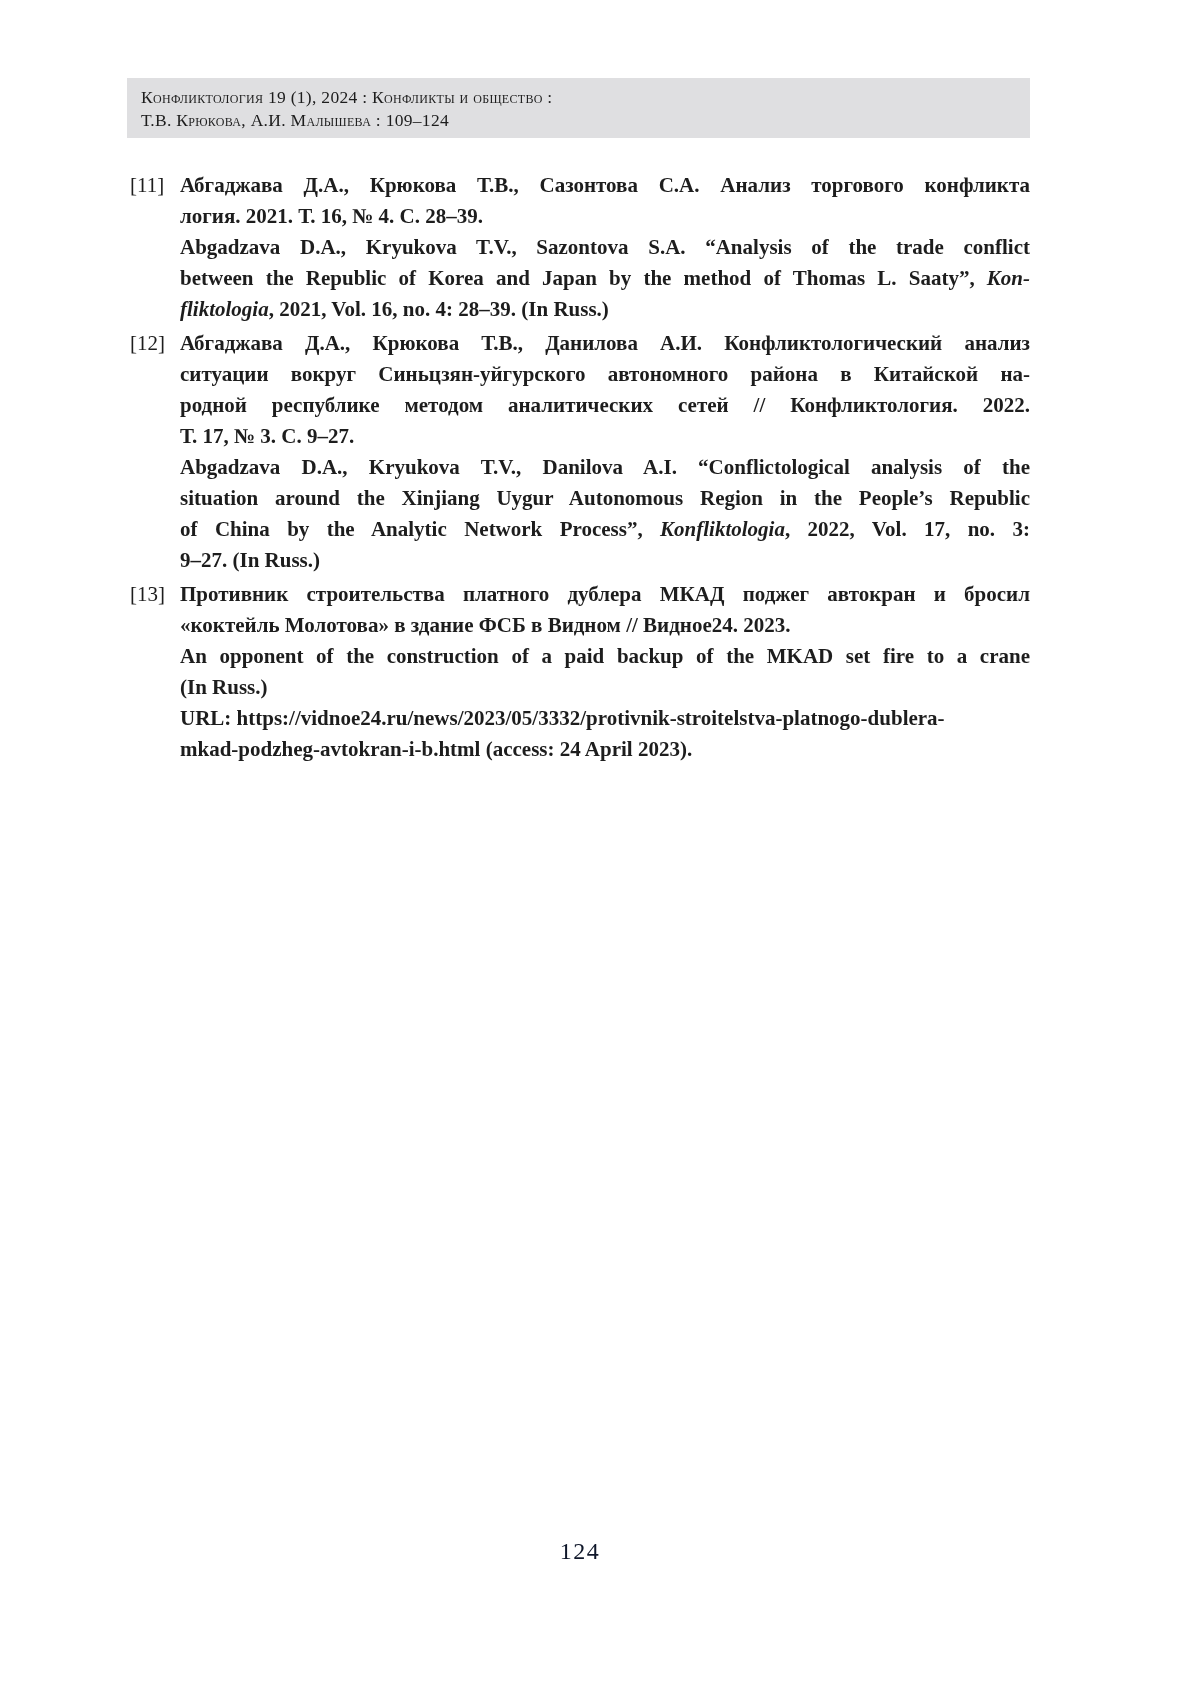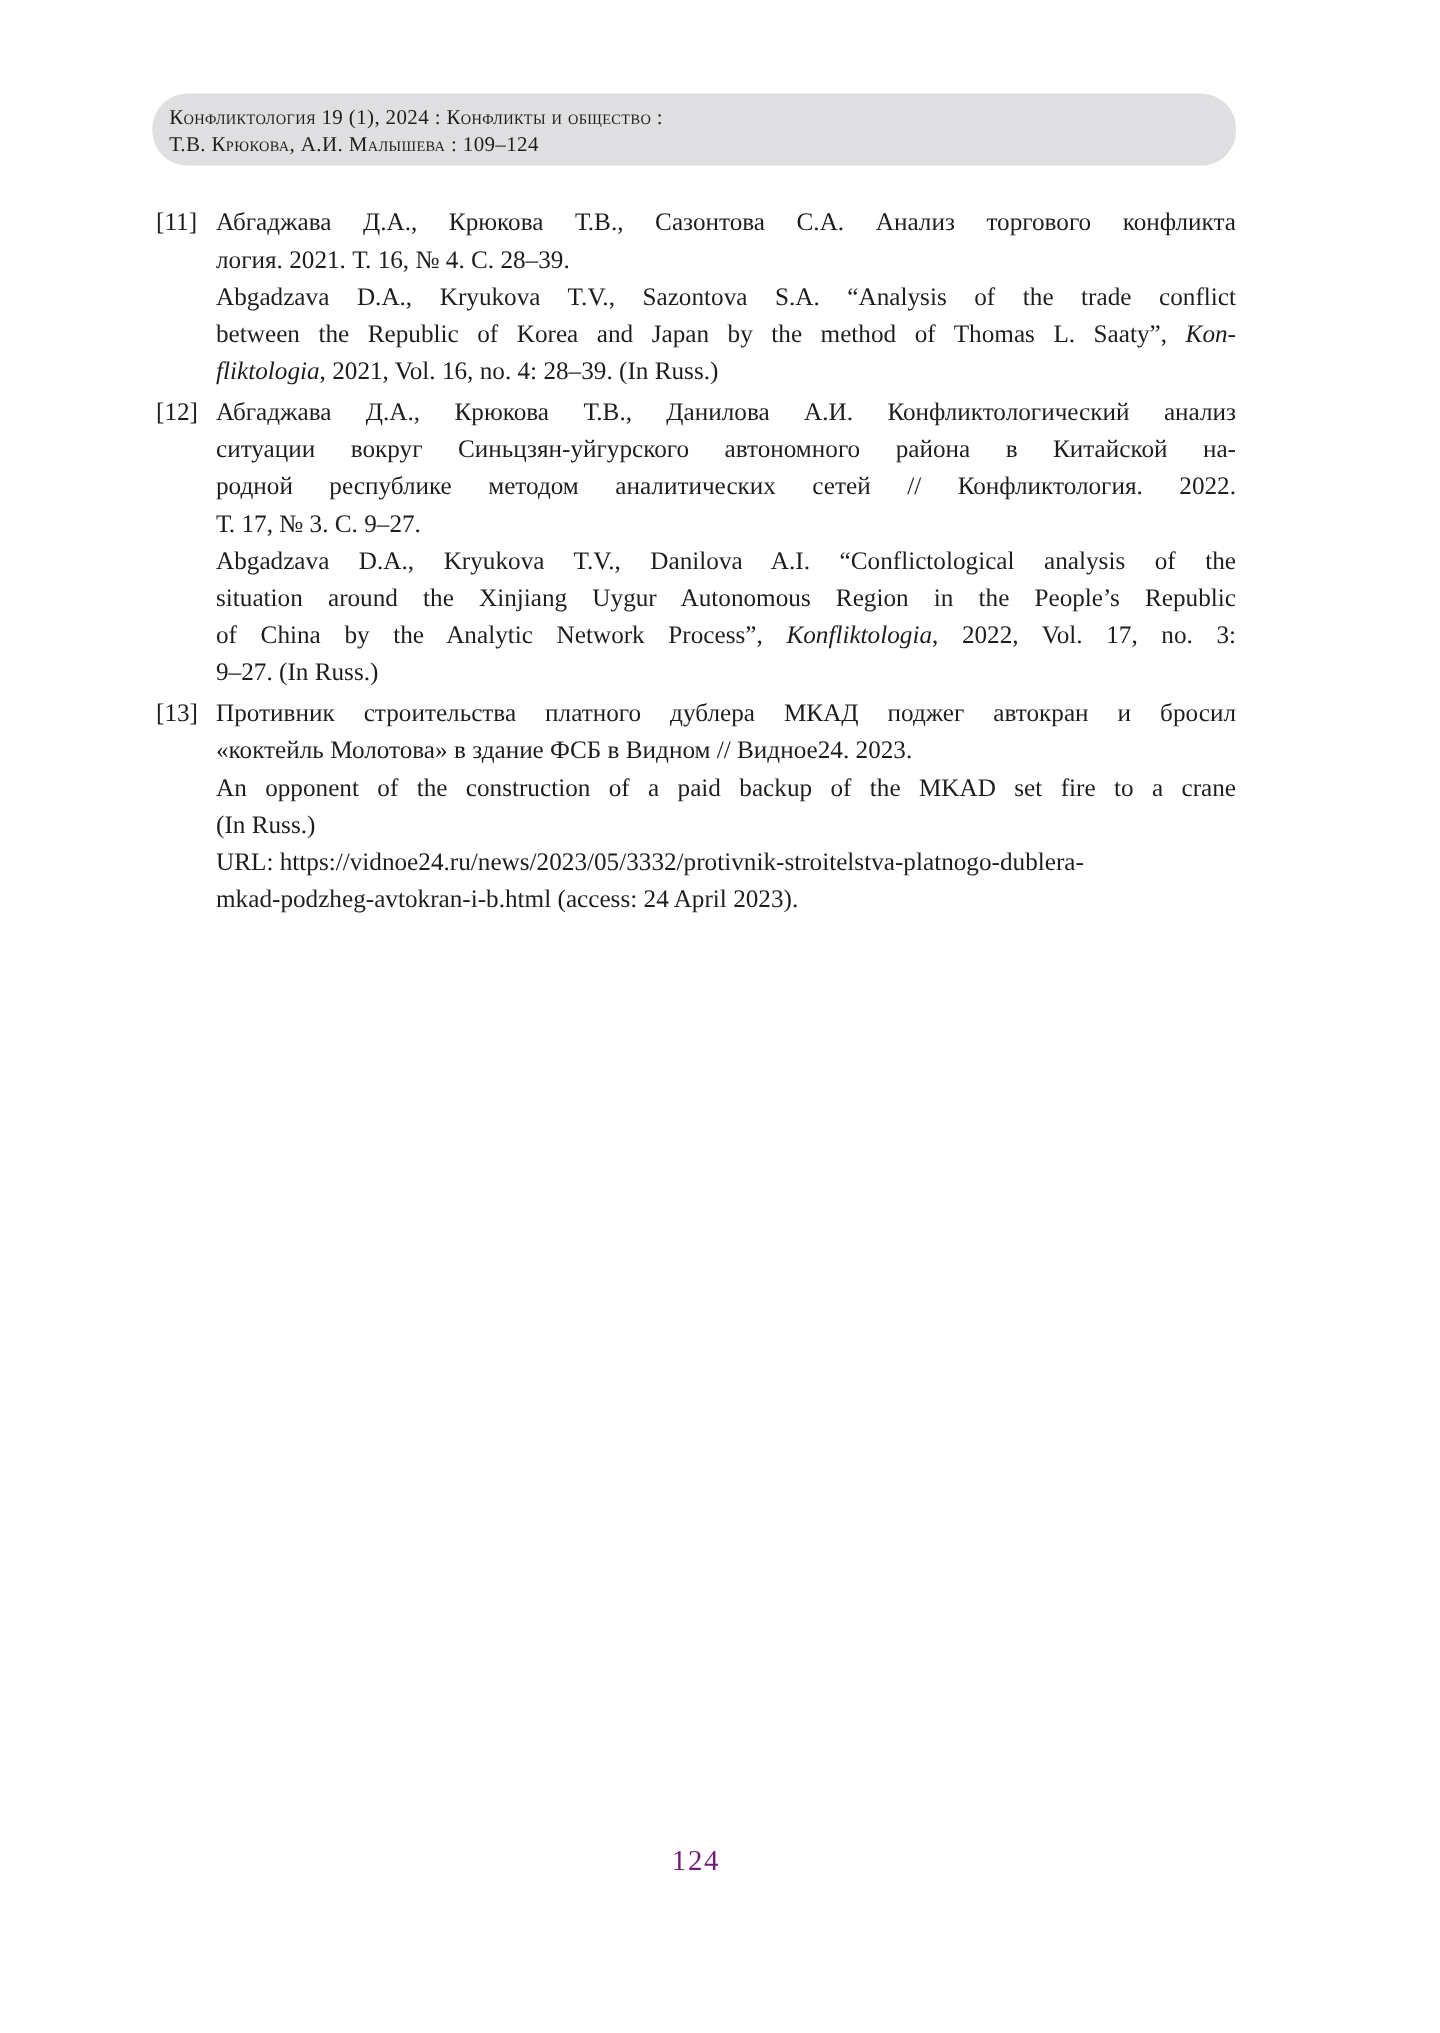--- a/index.html
+++ b/index.html
@@ -1,15 +1,15 @@
 <!DOCTYPE html>
 <html><head>
 <meta charset="utf-8">
 <style>
-  * { margin: 0; padding: 0; box-sizing: border-box; border-radius: 29px; }
+  * { margin: 0; padding: 0; box-sizing: border-box; }
   html, body { background: #ffffff; }
   body {
     width: 1200px;
     height: 1694px;
     position: relative;
     font-family: "Liberation Serif", "DejaVu Serif", serif;
     color: #1d1d1d;
     overflow: hidden;
   }
   .page {
@@ -51,38 +51,39 @@
   }
   .ref .marker {
     position: absolute;
     left: 0;
     top: 0;
     width: 44px;
   }
   .ref .line {
     display: block;
     white-space: normal;
+    font-weight: bold;
   }
   .ref .line.just {
     text-align: justify;
     text-align-last: justify;
     text-justify: inter-word;
   }
   .ref .line i { font-style: italic; }
   
   .page-number {
     position: absolute;
     left: 130px;
     top: 1538px;
     width: 900px;
     text-align: center;
     font-size: 24px;
     letter-spacing: 1.5px;
     font-variant-numeric: oldstyle-nums;
-    color: #701a75;
+    color: #0f172a;
   }
 </style>
 </head>
 <body style="color: rgb(29, 29, 29);">
 
 <div class="page" style="background: rgb(255, 255, 255);">
 
   <div class="running-header" style="background: rgb(223, 223, 225);">
     <div class="rh-line">Конфликтология 19 (1), 2024 : Конфликты и общество :</div>
     <div class="rh-line">Т.В. Крюкова, А.И. Малышева : 109–124</div>

